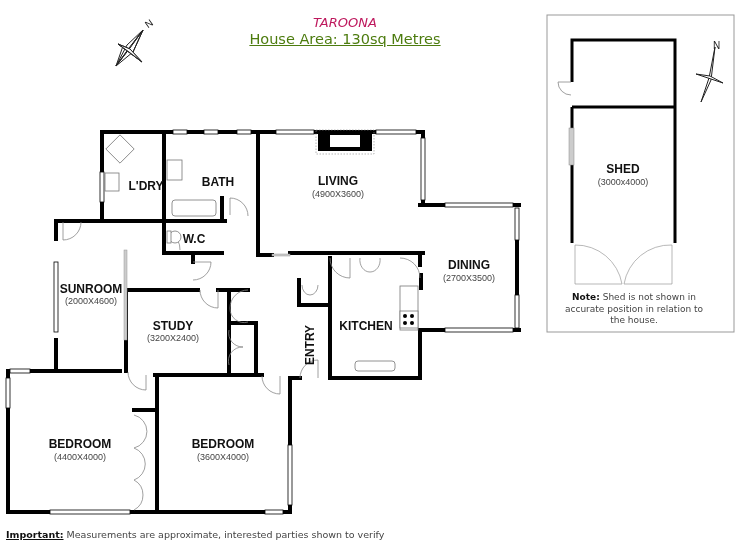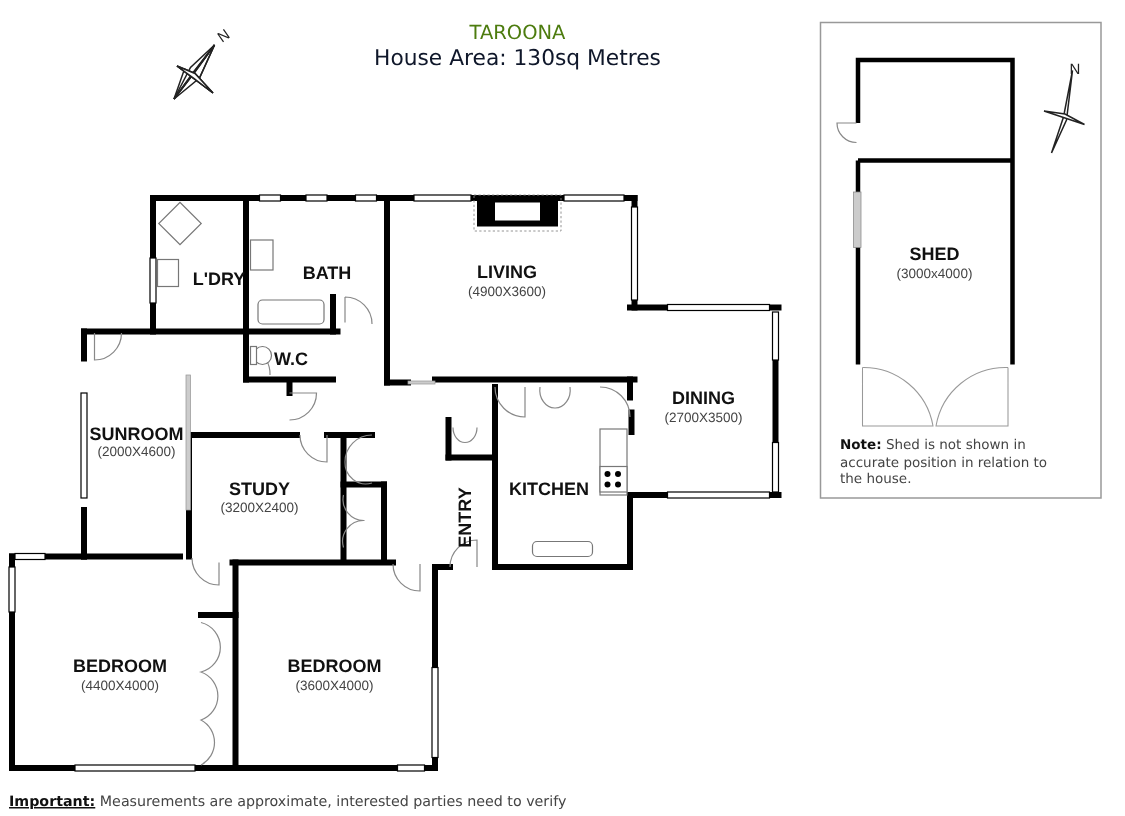--- a/index.html
+++ b/index.html
@@ -1,25 +1,25 @@
 <!DOCTYPE html>
 <html><head>
 <meta charset="utf-8">
 <style>
   html, body { margin:0; padding:0; background:#ffffff; }
   body { width:750px; height:544px; position:relative; overflow:hidden; font-family:"DejaVu Sans", sans-serif; color:#222; }
   .header { position:absolute; left:230px; top:14px; width:230px; text-align:center; line-height:17px; }
-  .header .l1, .header .l2 { font-size:13px; color:#4d7c0f; display:block; }
-  .header .l3 { font-size:14.5px; color:#0f172a; display:block; }
+  .header .l1, .header .l2 { font-size:13px; color:#be185d; display:block;font-style:italic; }
+  .header .l3 { font-size:14.5px; color:#4d7c0f; display:block;text-decoration:underline; }
   svg.plan { position:absolute; left:0; top:0; }
   .rlabel { font-family:"Liberation Sans", sans-serif; font-weight:bold; font-size:12px; fill:#111; }
   .rdim { font-family:"Liberation Sans", sans-serif; font-size:9px; fill:#444; }
   .footer { position:absolute; left:6px; top:529px; font-size:9.5px; color:#444; white-space:nowrap; }
   .footer b { color:#111;text-decoration:underline; }
-  .shed-note { position:absolute; left:560px; top:292px; width:148px; text-align:left; font-size:9px; line-height:11.5px; color:#444; }
+  .shed-note { position:absolute; left:560px; top:292px; width:148px; text-align:center; font-size:9px; line-height:11.5px; color:#444; }
   .shed-note b { color:#111; }
 </style>
 </head>
 <body>
 
 <div class="header">
   <span class="l1">TAROONA</span>
   <span class="l3">House Area: 130sq Metres</span>
 </div>
 
@@ -220,14 +220,14 @@
   </g>
 </svg>
 
 <div class="shed-note">
   <b>Note:</b>
   <span>Shed is not shown in accurate position in relation to the house.</span>
 </div>
 
 <div class="footer">
   <b>Important:</b>
-  <span>Measurements are approximate, interested parties need to verify</span>
+  <span>Measurements are approximate, interested parties shown to verify</span>
 </div>
 
 </body></html>

